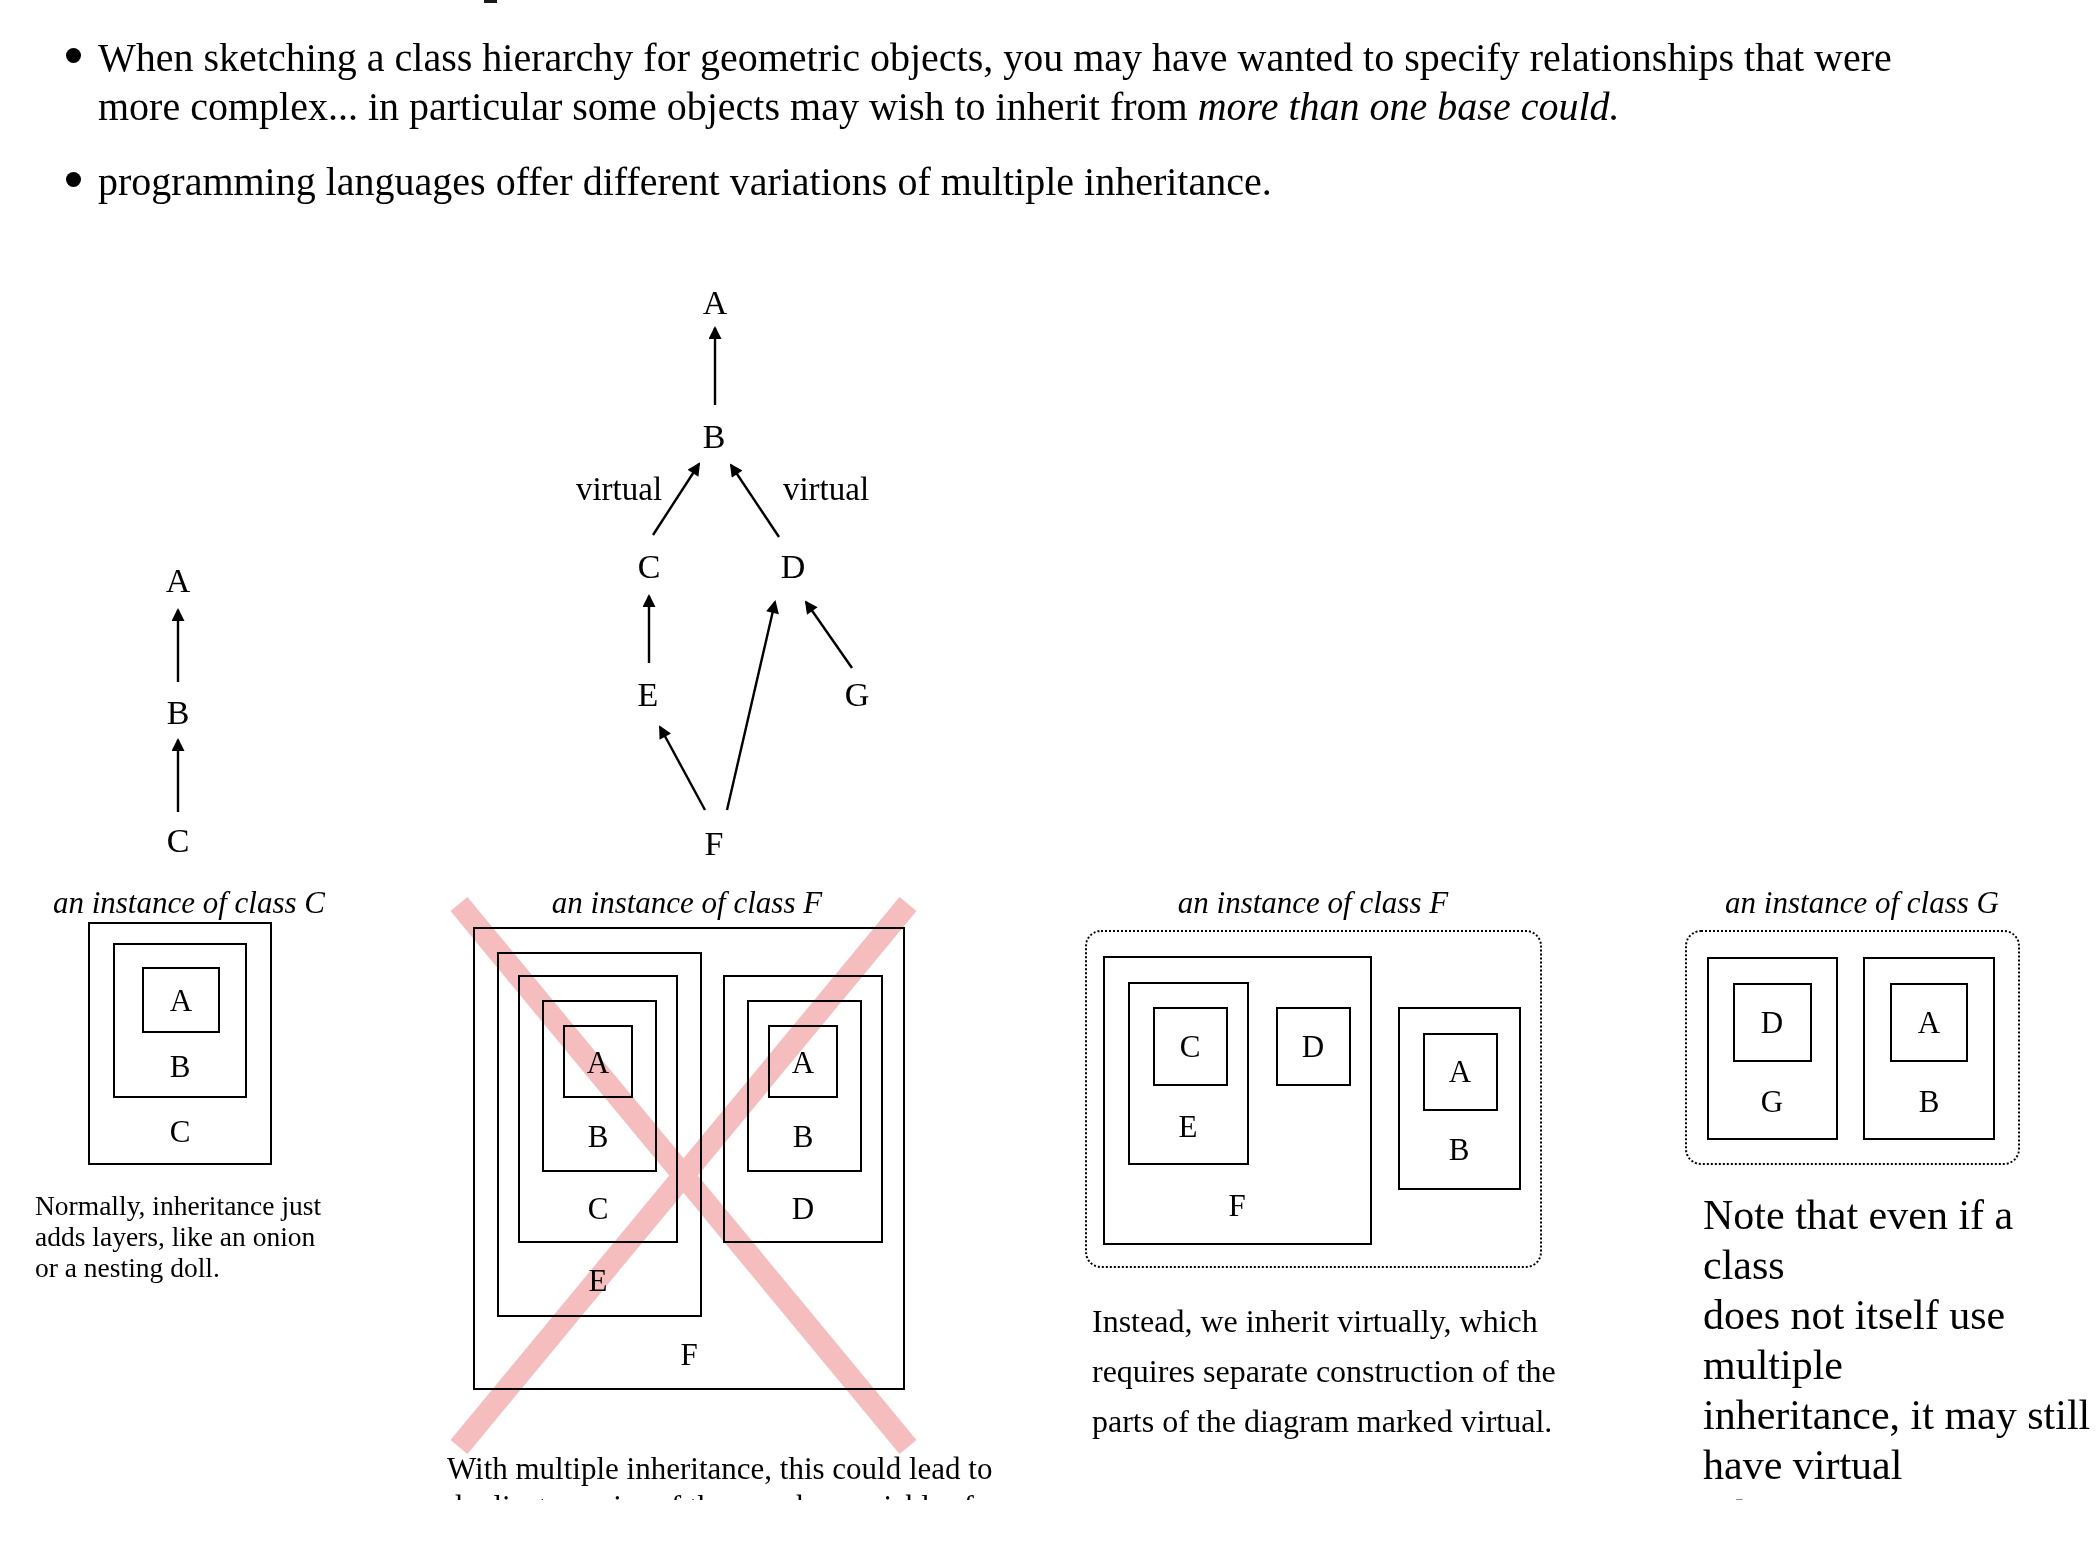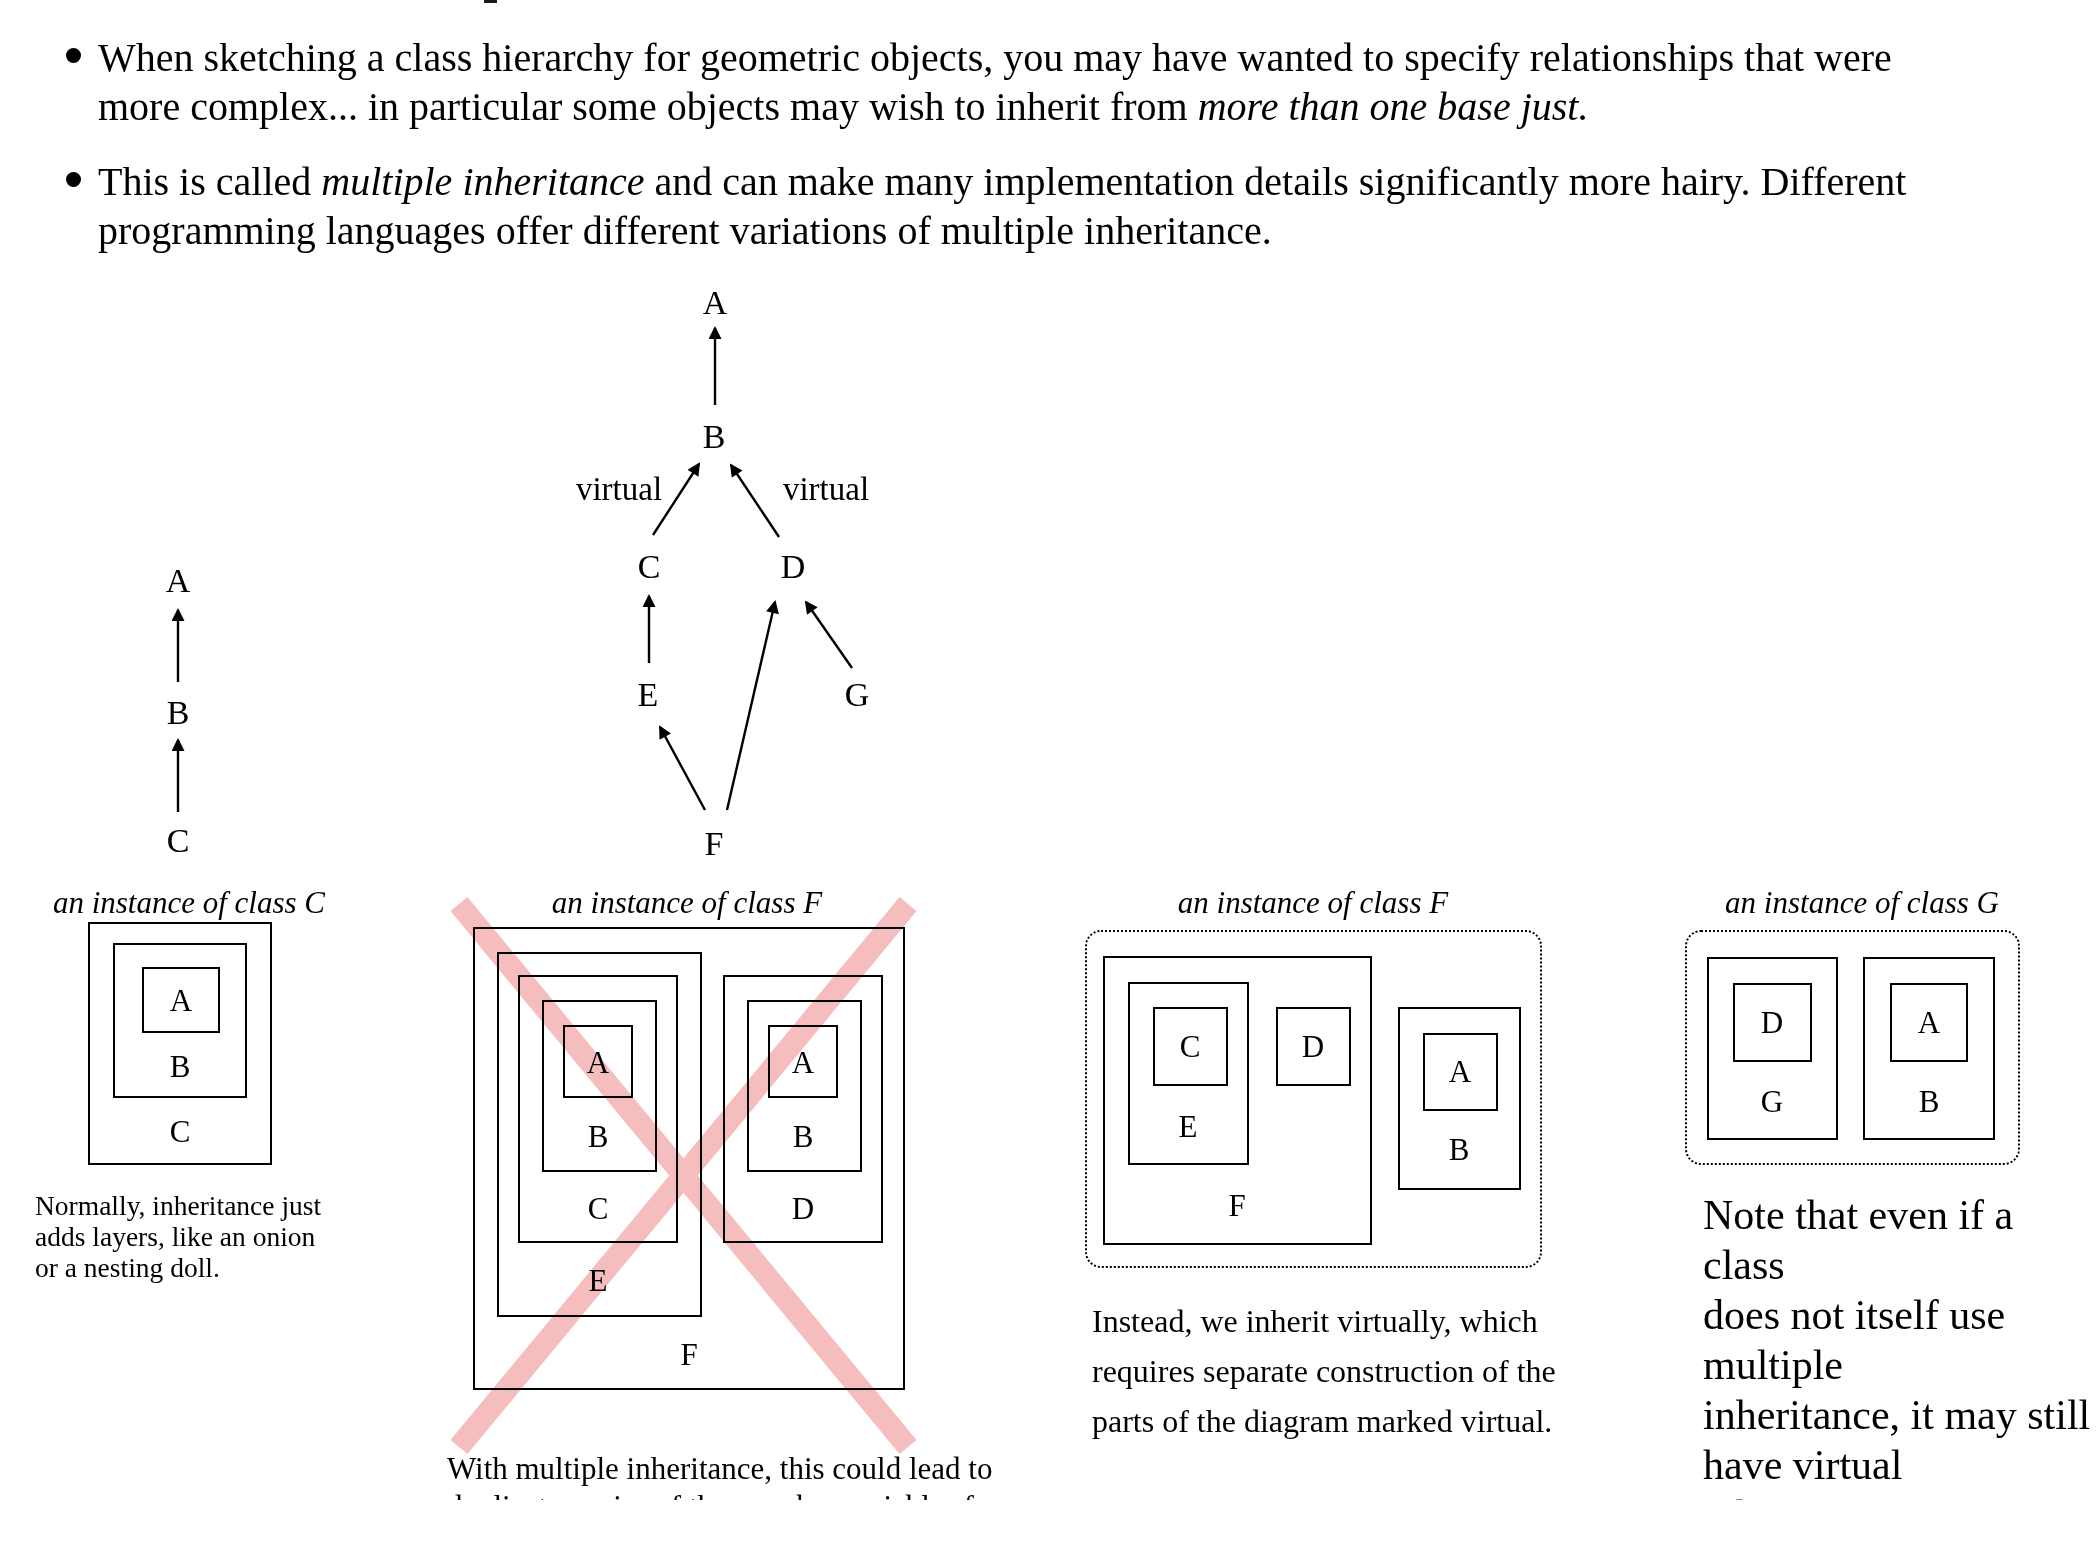--- a/index.html
+++ b/index.html
@@ -36,26 +36,25 @@
 </head>
 <body>
 
 <div class="page">
 
   <div class="title-frag"></div>
 
   <div class="bullet" style="top:33px;">
     <span class="dot"></span>
     <div class="bline"><span>When sketching a class hierarchy for geometric objects, you may have wanted to specify relationships that were</span><em></em><span></span></div>
-    <div class="bline"><span>more complex... in particular some objects may wish to inherit from </span><em>more than one base just.</em><span></span></div>
+    <div class="bline"><span>more complex... in particular some objects may wish to inherit from </span><em>more than one base could.</em><span></span></div>
   </div>
 
   <div class="bullet" style="top:157px;">
     <span class="dot"></span>
-    <div class="bline"><span>This is called </span><em>multiple inheritance</em><span> and can make many implementation details significantly more hairy. Different</span></div>
     <div class="bline"><span>programming languages offer different variations of multiple inheritance.</span><em></em><span></span></div>
   </div>
 
   <svg class="trees" width="2097" height="640" viewBox="0 0 2097 640">
     <defs>
       <marker id="arrow" viewBox="0 0 10 10" refX="8.5" refY="5" markerWidth="17" markerHeight="13" orient="auto-start-reverse" markerUnits="userSpaceOnUse">
         <path d="M0,0 L10,5 L0,10 z" fill="#000"></path>
       </marker>
     </defs>
 

